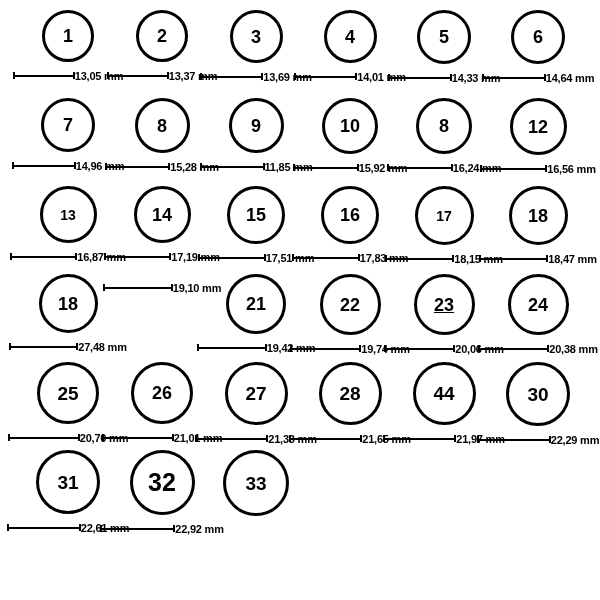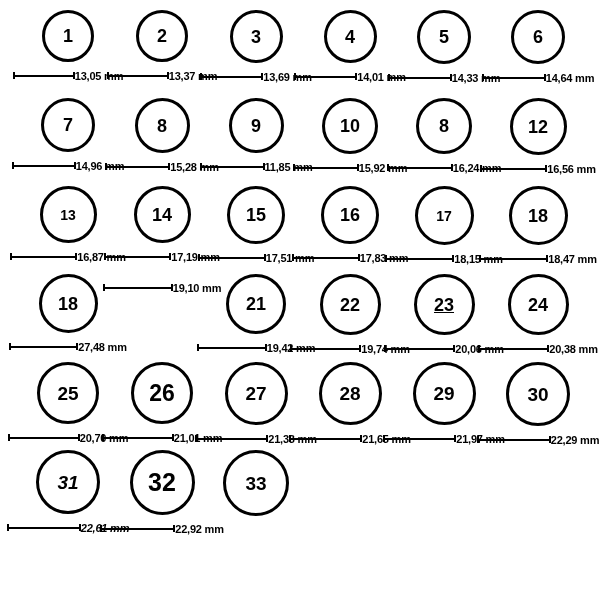--- a/index.html
+++ b/index.html
@@ -291,21 +291,21 @@
       <div class="ring-circle" style="width: 62px; height: 62px;">
         <div class="ring-size" style="font-size: 19px;">25</div>
       </div>
       <div class="dim">
         <div class="dim-line" style="width: 68px;"></div>
         <div class="dim-label">20,70 mm</div>
       </div>
     </div>
     <div class="ring-cell" style="left: 122px; top: 362px; width: 80px;">
       <div class="ring-circle" style="width: 62px; height: 62px;">
-        <div class="ring-size" style="font-size: 23px;">26</div>
+        <div class="ring-size" style="font-size: 18px;">26</div>
       </div>
       <div class="dim">
         <div class="dim-line" style="width: 68px;"></div>
         <div class="dim-label">21,01 mm</div>
       </div>
     </div>
     <div class="ring-cell" style="left: 216px; top: 362px; width: 80px;">
       <div class="ring-circle" style="width: 63px; height: 63px;">
         <div class="ring-size" style="font-size: 19px;">27</div>
       </div>
@@ -318,37 +318,37 @@
       <div class="ring-circle" style="width: 63px; height: 63px;">
         <div class="ring-size" style="font-size: 19px;">28</div>
       </div>
       <div class="dim">
         <div class="dim-line" style="width: 69px;"></div>
         <div class="dim-label">21,65 mm</div>
       </div>
     </div>
     <div class="ring-cell" style="left: 404px; top: 362px; width: 80px;">
       <div class="ring-circle" style="width: 63px; height: 63px;">
-        <div class="ring-size" style="font-size: 19px;">29</div>
+        <div class="ring-size" style="font-size: 19px;">44</div>
       </div>
       <div class="dim">
         <div class="dim-line" style="width: 69px;"></div>
         <div class="dim-label">21,97 mm</div>
       </div>
     </div>
     <div class="ring-cell" style="left: 498px; top: 362px; width: 80px;">
       <div class="ring-circle" style="width: 64px; height: 64px;">
         <div class="ring-size" style="font-size: 19px;">30</div>
       </div>
       <div class="dim">
         <div class="dim-line" style="width: 70px;"></div>
         <div class="dim-label">22,29 mm</div>
       </div>
     </div>
-    <div class="ring-cell" style="left: 28px; top: 450px; width: 80px; font-style: italic;">
+    <div class="ring-cell" style="left: 28px; top: 450px; width: 80px;">
       <div class="ring-circle" style="width: 64px; height: 64px;">
         <div class="ring-size" style="font-size: 19px;">31</div>
       </div>
       <div class="dim">
         <div class="dim-line" style="width: 70px;"></div>
         <div class="dim-label">22,61 mm</div>
       </div>
     </div>
     <div class="ring-cell" style="left: 122px; top: 450px; width: 80px;">
       <div class="ring-circle" style="width: 65px; height: 65px;">

